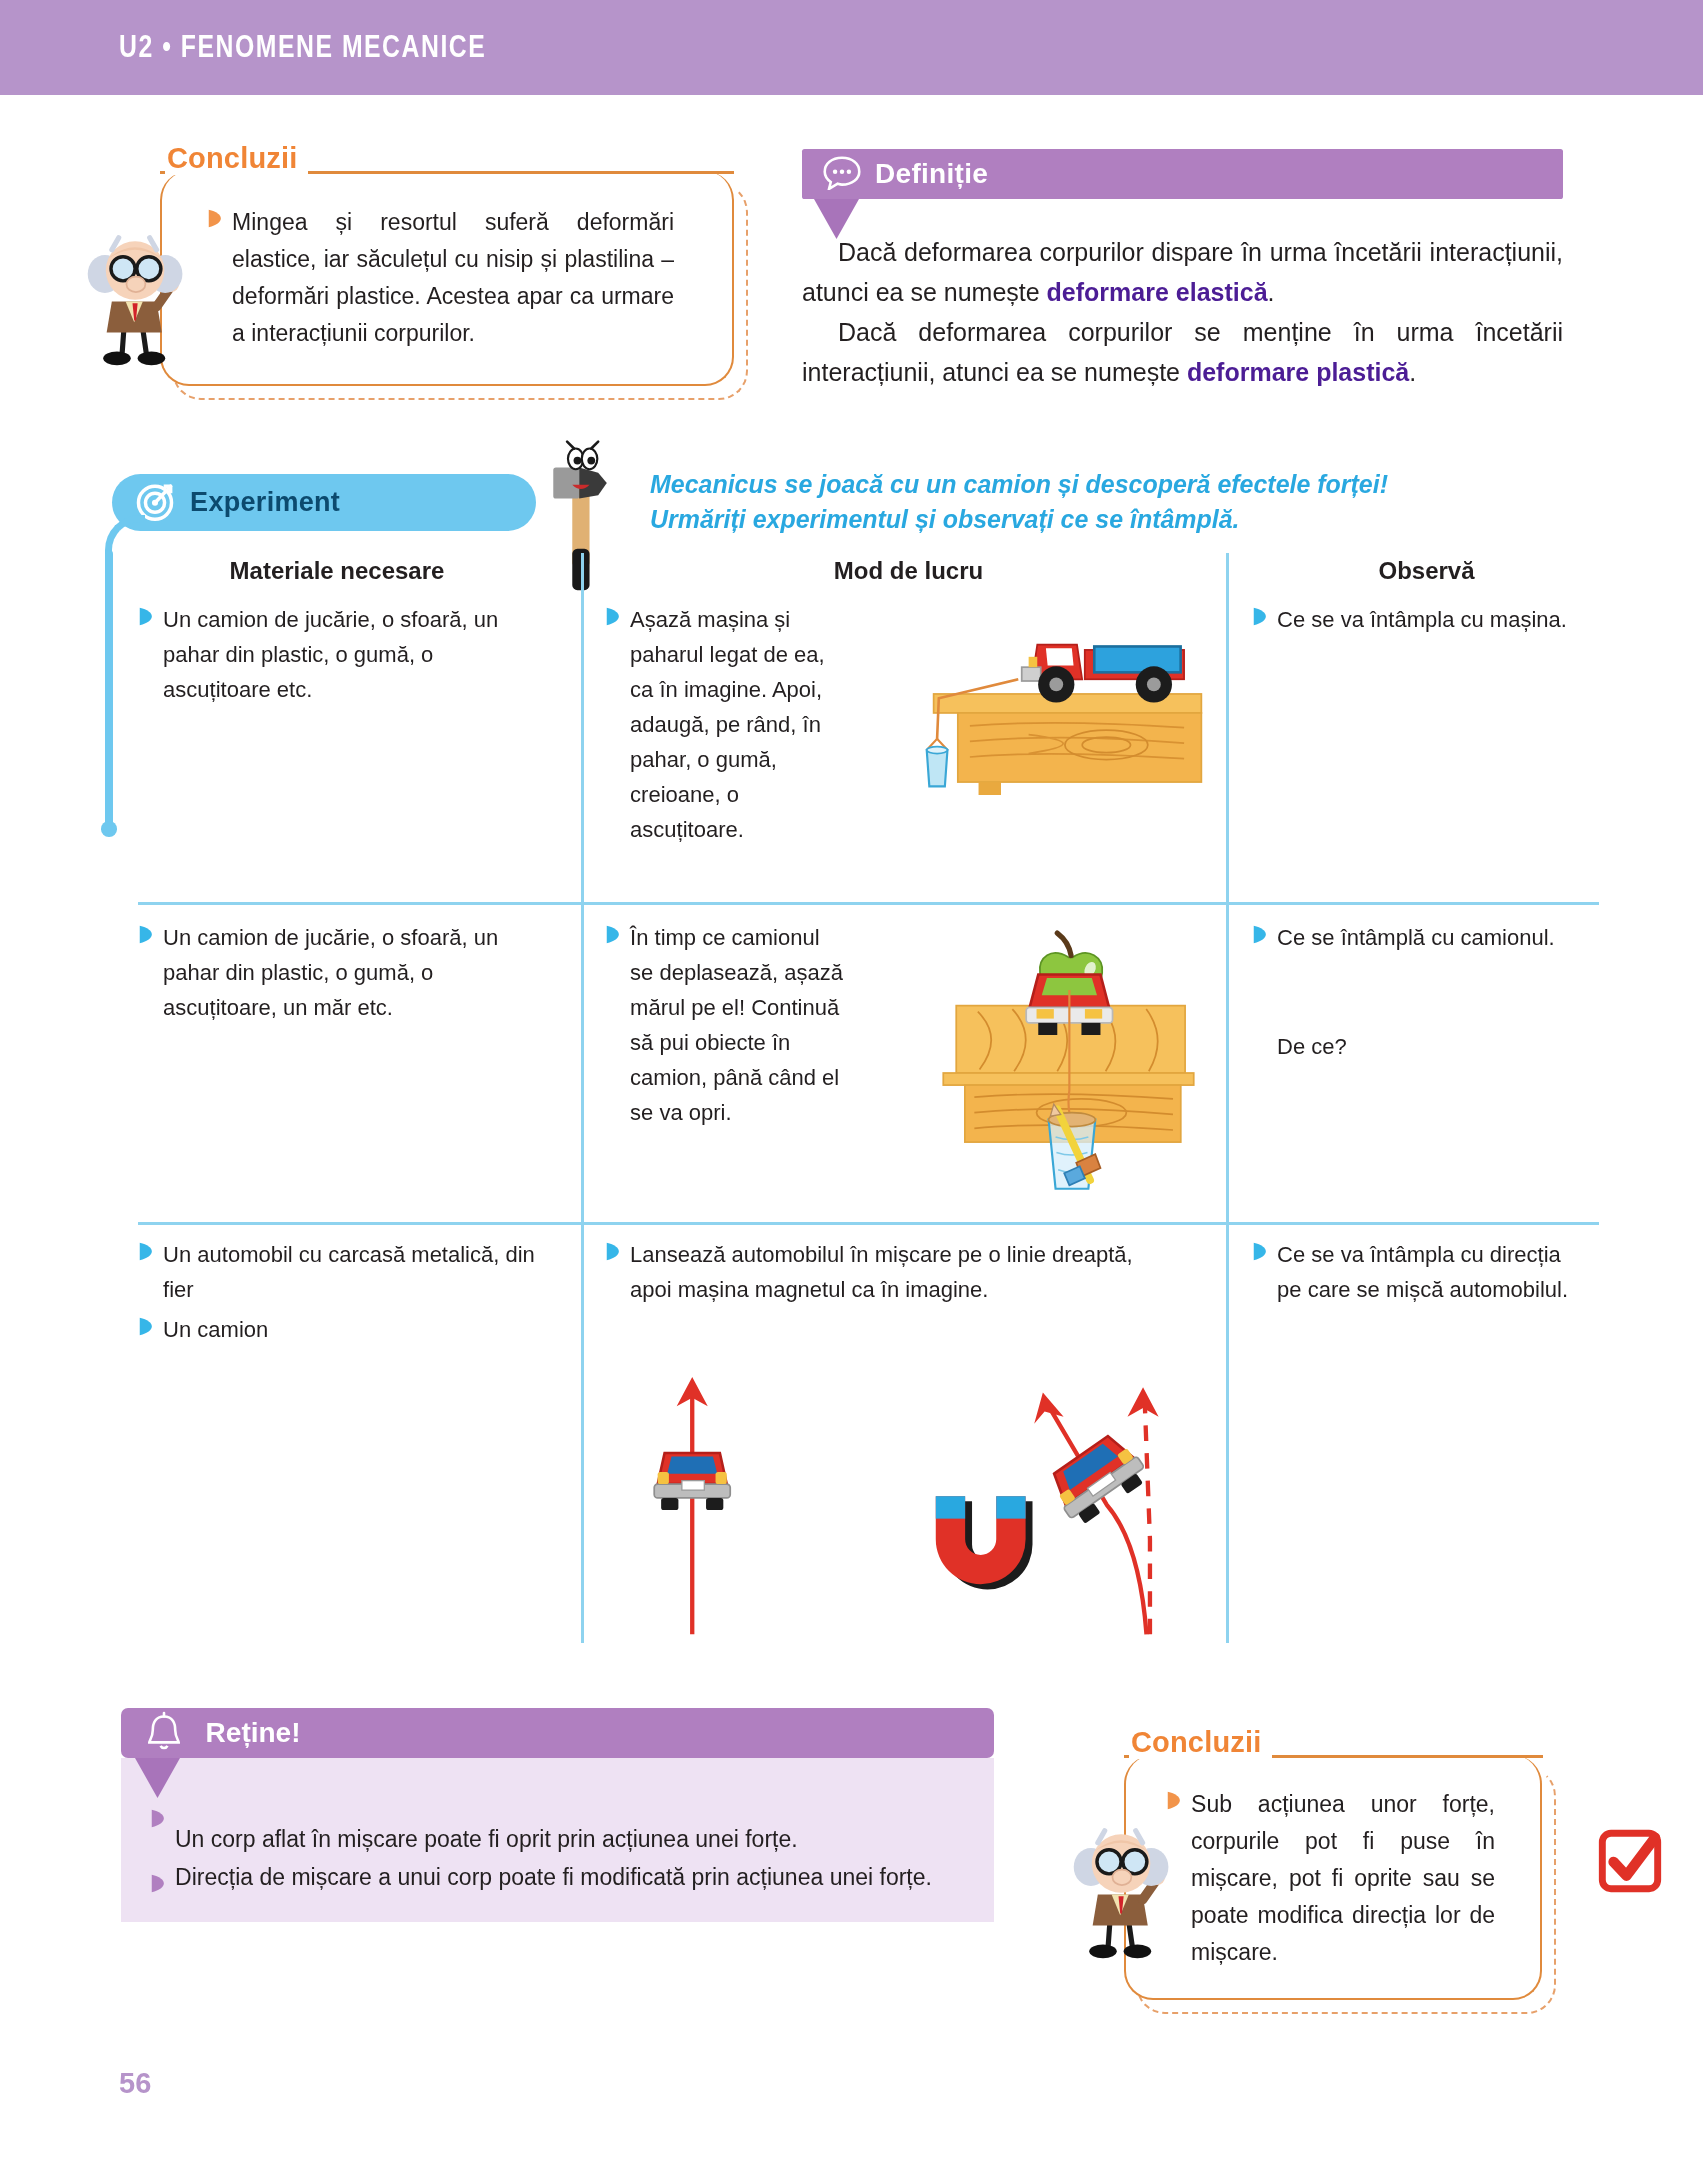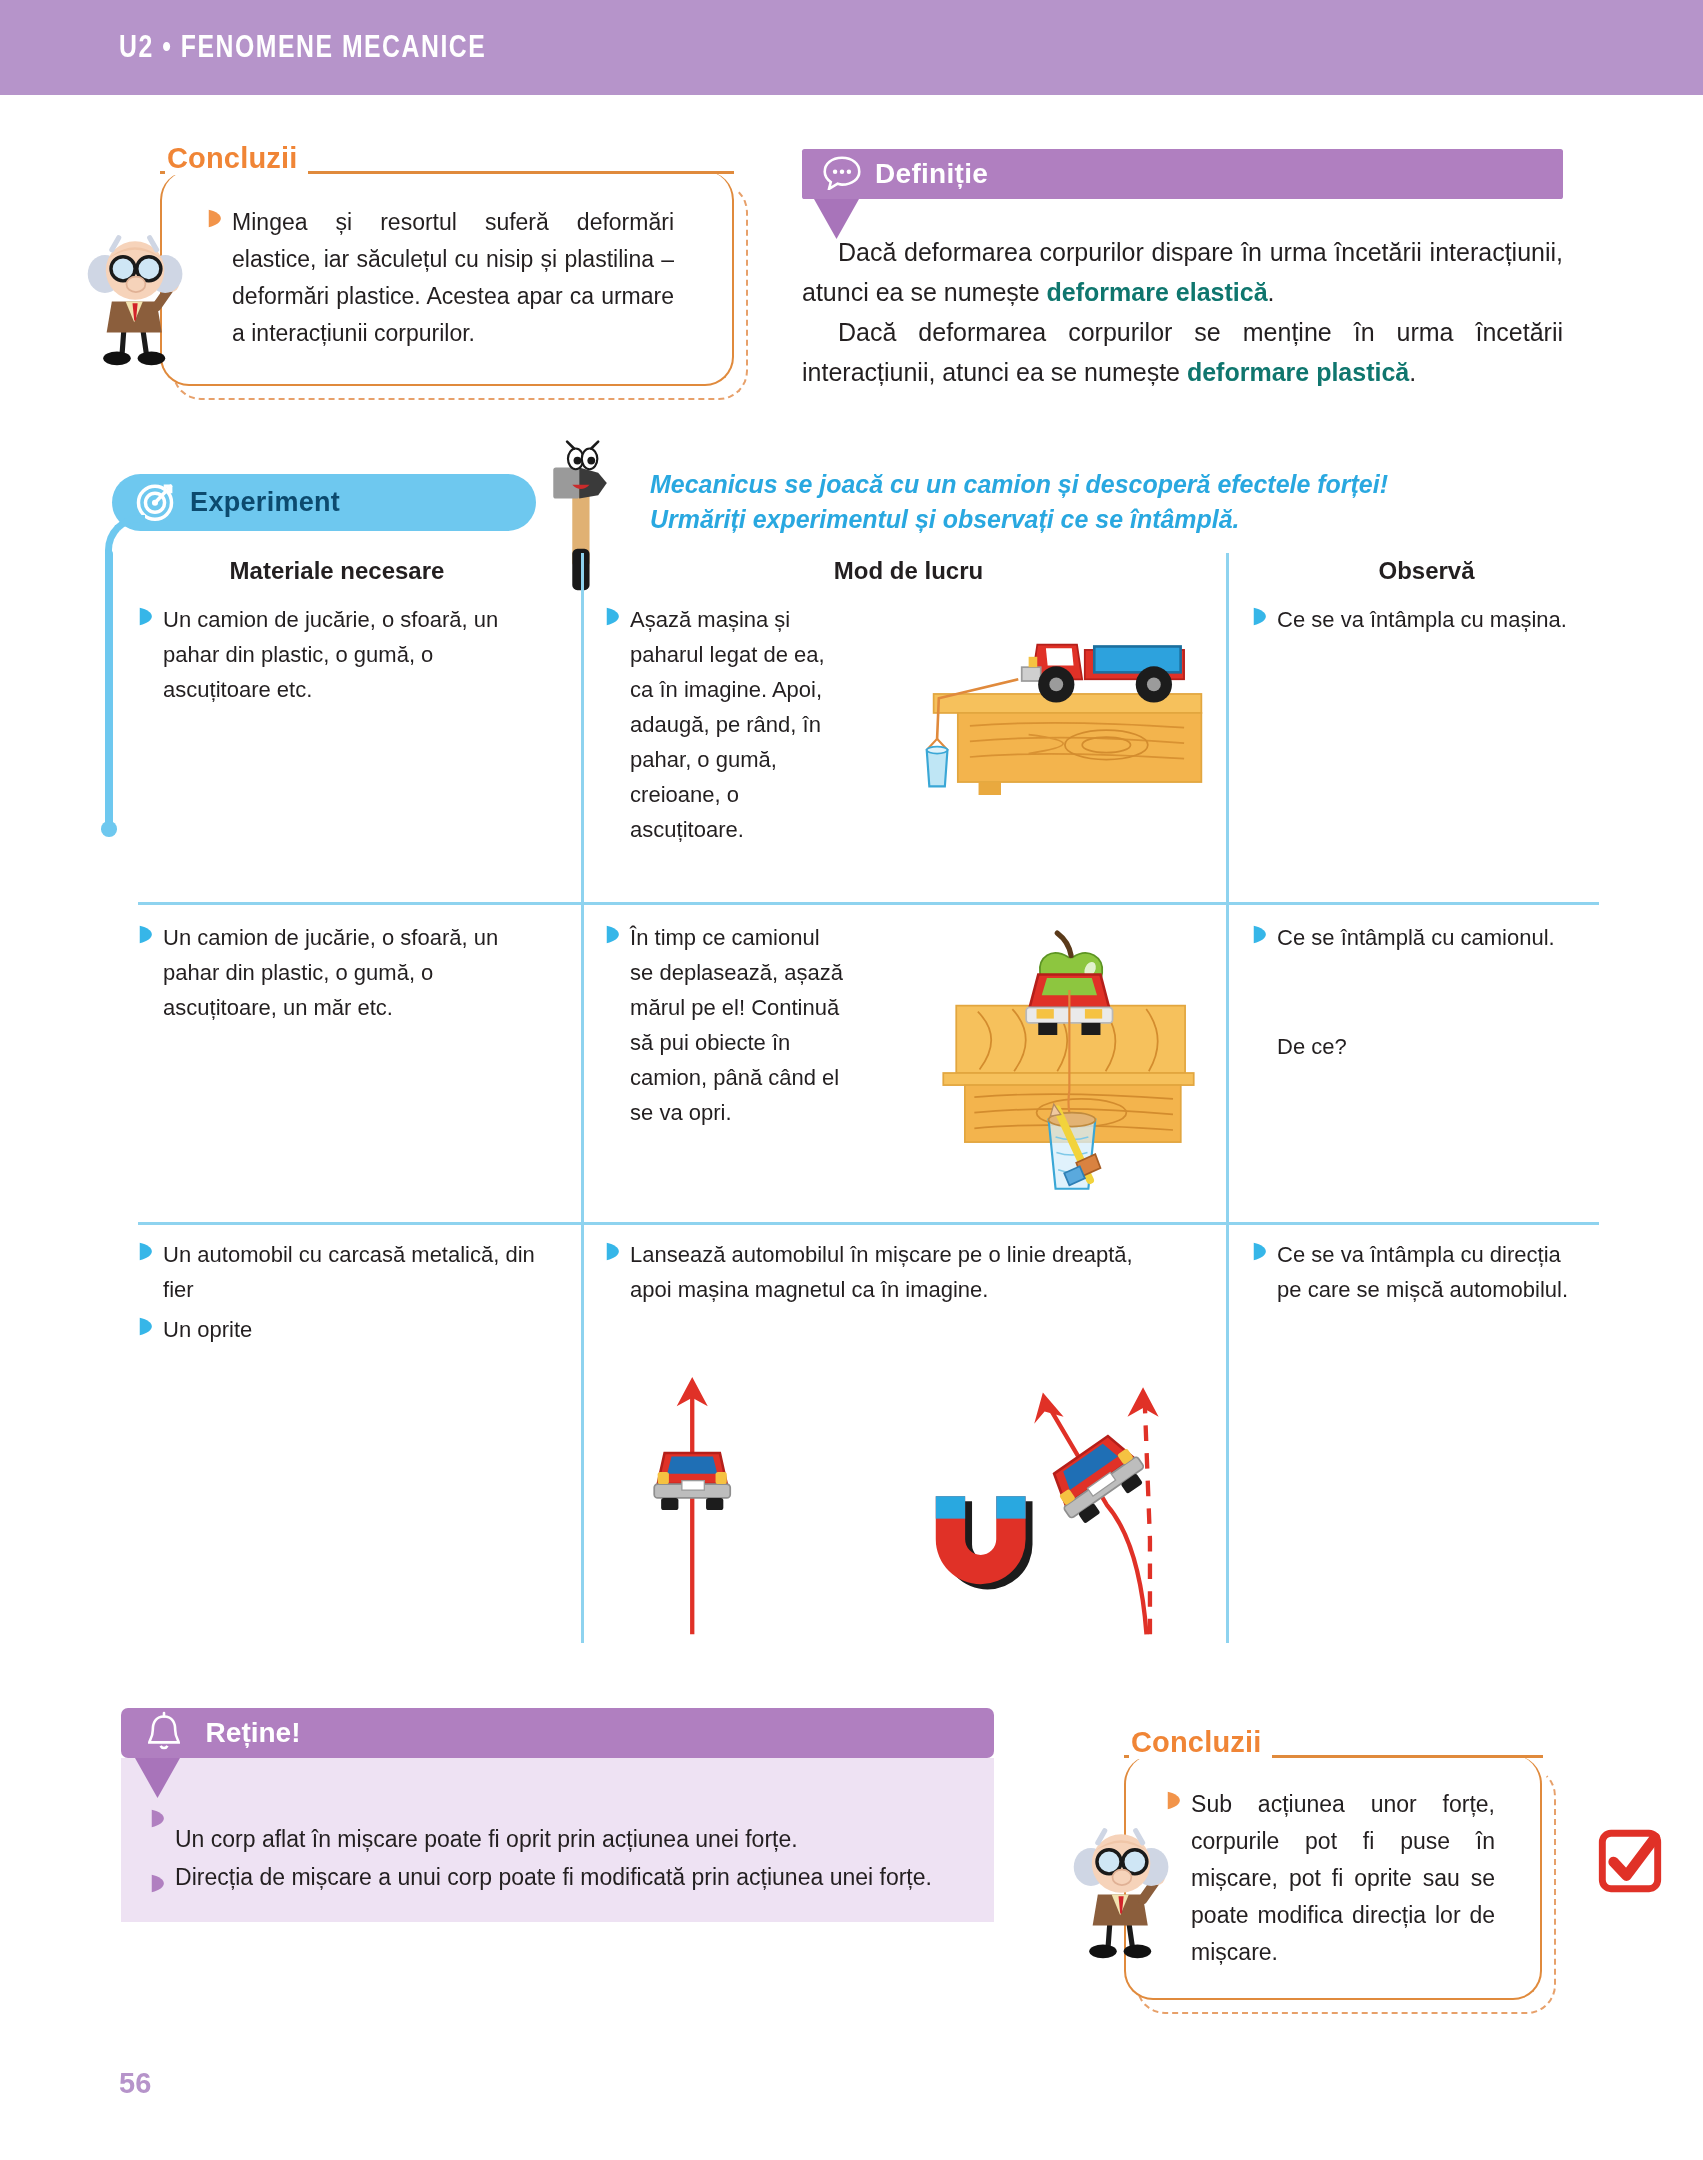--- a/index.html
+++ b/index.html
@@ -77,21 +77,21 @@
     position:absolute; left:12px; top:50px; width:45px; height:40px;
     background:#a874ba;
     clip-path:polygon(0 0, 100% 0, 50% 100%);
   }
   .def-body{
     margin-top:33px;
     font-size:25px; line-height:40px; text-align:justify;
     text-indent:36px;
   }
   .def-body p{ margin:0; }
-  .hl{ color:#0f766e; font-weight:700; }
+  .hl{ color:#4c1d95; font-weight:700; }
 
   
   .exp-pill{
     position:absolute;
     background:#6ec8ef; border-radius:35px;
     height:57px; display:flex; align-items:center; padding-left:22.5px;
   }
   .exp-pill-title{
     color:#0c4a6e; font-weight:700; font-size:27px; margin-left:15.6px;
     letter-spacing:0.3px;
@@ -437,21 +437,21 @@
         </svg>
     </span>
     <span>Un automobil cu carcasă metalică, din fier</span>
   </div>
   <div class="li">
     <span class="bul">
       <svg width="14.7" height="19" viewBox="0 0 17 22">
           <path d="M2 1 C11 3 16 7 16 11 C16 15 11 19 2 21 Z" fill="#36b6e8"></path>
         </svg>
     </span>
-    <span>Un oprite</span>
+    <span>Un camion</span>
   </div>
 </div>
 
 <div class="cell" style="left:605px; top:1237px; width:545px;">
   <div class="li">
     <span class="bul">
       <svg width="14.7" height="19" viewBox="0 0 17 22">
           <path d="M2 1 C11 3 16 7 16 11 C16 15 11 19 2 21 Z" fill="#36b6e8"></path>
         </svg>
     </span>

